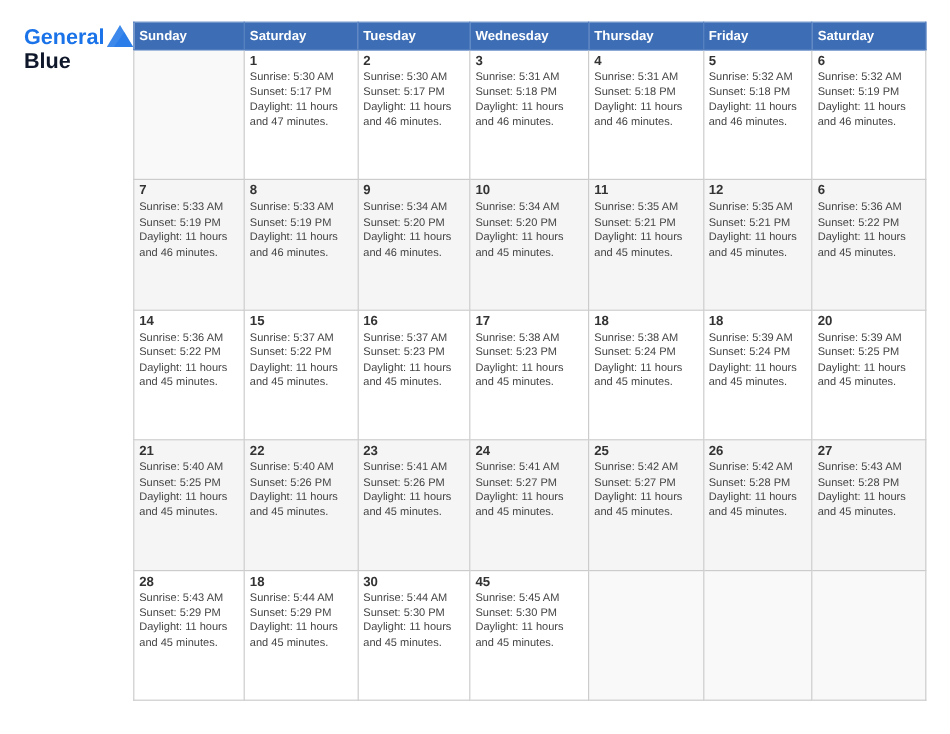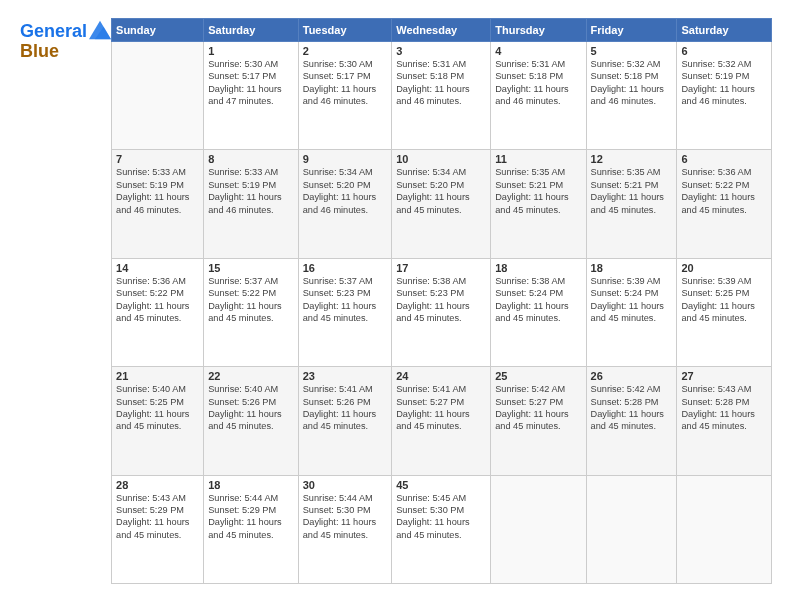--- a/index.html
+++ b/index.html
@@ -108,21 +108,21 @@
   <div class="header">
     <div class="logo">
       <div>
         <div style="display:flex;align-items:center;">
           <span class="logo-text"><span>General</span></span>
           <svg class="logo-icon" viewBox="0 0 30 25" xmlns="http://www.w3.org/2000/svg">
             <polygon points="0,25 15,0 30,25" fill="#1a73e8" opacity="0.85"></polygon>
             <polygon points="8,25 20,8 30,25" fill="#1a73e8" opacity="0.5"></polygon>
           </svg>
         </div>
-        <span class="logo-text" style="color:#a16207;margin-top:16px;">Blue</span>
+        <span class="logo-text" style="color:#0f172a;margin-top:16px;">Blue</span>
       </div>
     </div>
   </div>
 
   <table class="calendar">
     <thead>
       <tr>
       <th>Sunday</th>
           <th>Saturday</th>
           <th>Tuesday</th>

